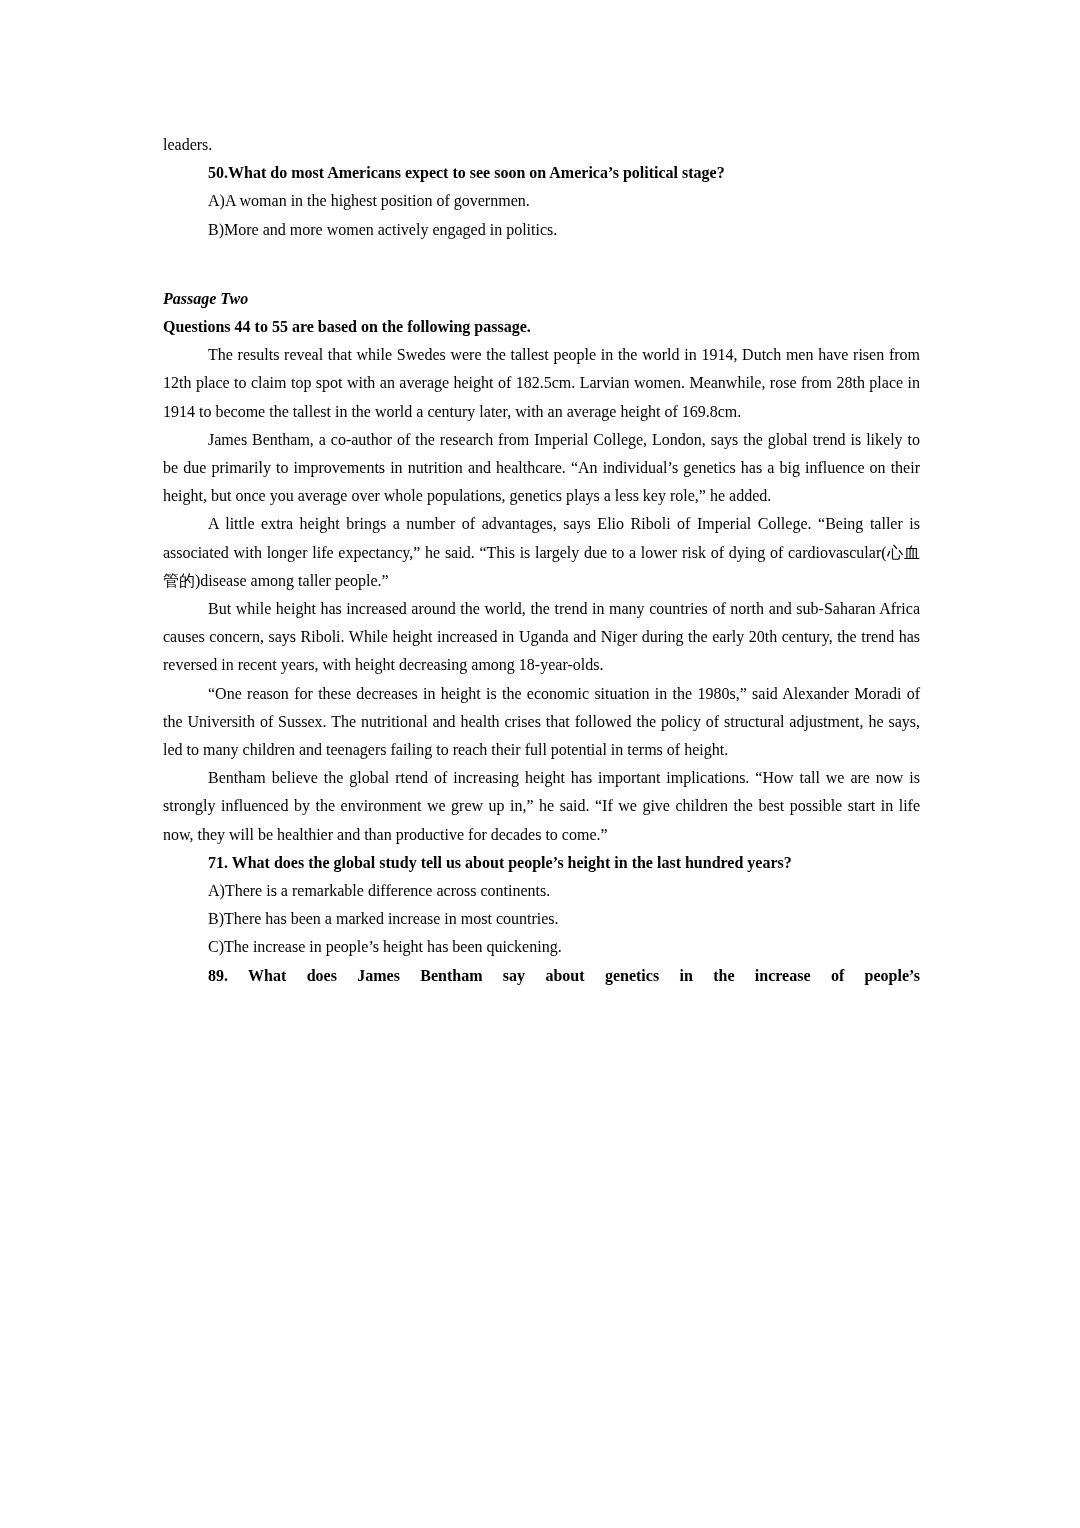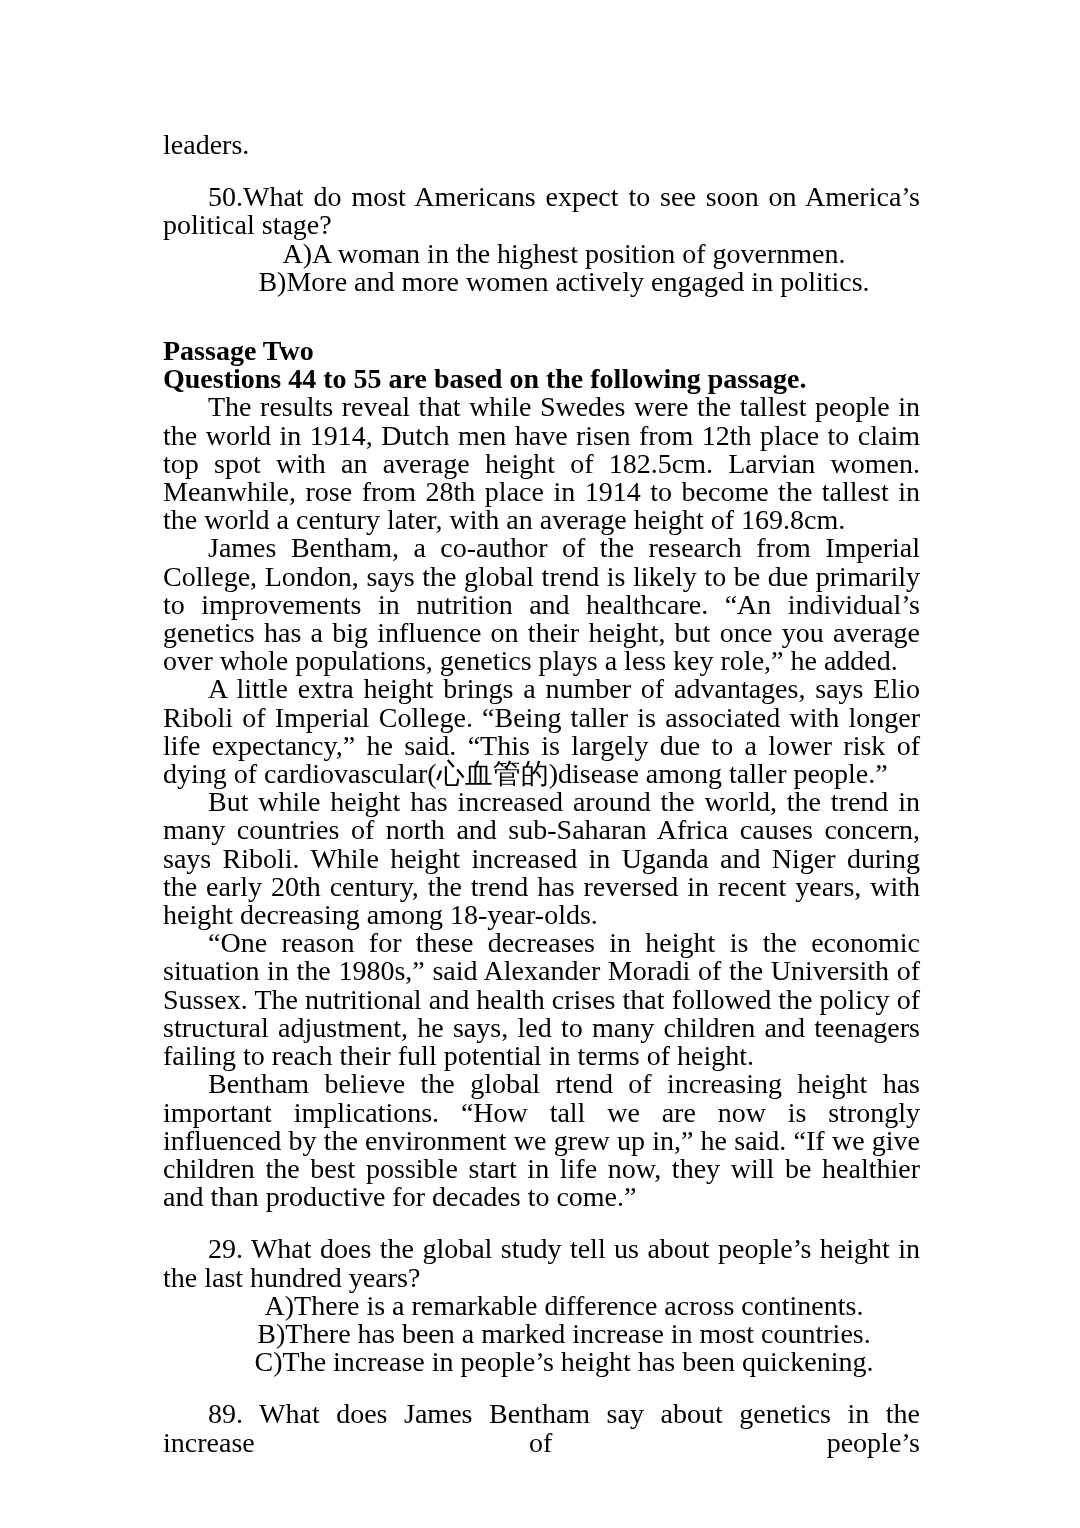--- a/index.html
+++ b/index.html
@@ -12,45 +12,45 @@
     height: 1528px;
     font-family: "Liberation Serif", serif;
     color: #000000;
     overflow: hidden;
   }
   .page {
     box-sizing: border-box;
     width: 1080px;
     height: 1528px;
     padding: 131px 160px 0 163px;
-    font-size: 28px;
+    font-size: 16px;
     line-height: 28.2px;
   }
   .line, .para, .option, .stem, .heading {
     margin: 0;
     padding: 0;
   }
   .para {
     text-align: justify;
     text-indent: 45px;
   }
   .option {
     padding-left: 45px;
-    text-align: center;
+    text-align: left;
   }
   .bold {
-    font-weight: normal;
-    margin-top: 24px;
+    font-weight: bold;
   }
   .heading {
     font-weight: bold;
     text-align: left;
   }
   .passage-title {
     margin-top: 41px;
+    font-style: italic;
   }
   .fill-last {
     text-align-last: justify;
   }
 </style>
 </head>
 <body>
 
 <div class="page">
 
@@ -63,20 +63,20 @@
   <p class="heading passage-title">Passage Two</p>
   <p class="heading">Questions 44 to 55 are based on the following passage.</p>
 
   <p class="para">The results reveal that while Swedes were the tallest people in the world in 1914, Dutch men have risen from 12th place to claim top spot with an average height of 182.5cm. Larvian women. Meanwhile, rose from 28th place in 1914 to become the tallest in the world a century later, with an average height of 169.8cm.</p>
   <p class="para">James Bentham, a co-author of the research from Imperial College, London, says the global trend is likely to be due primarily to improvements in nutrition and healthcare. “An individual’s genetics has a big influence on their height, but once you average over whole populations, genetics plays a less key role,” he added.</p>
   <p class="para">A little extra height brings a number of advantages, says Elio Riboli of Imperial College. “Being taller is associated with longer life expectancy,” he said. “This is largely due to a lower risk of dying of cardiovascular(心血管的)disease among taller people.”</p>
   <p class="para">But while height has increased around the world, the trend in many countries of north and sub-Saharan Africa causes concern, says Riboli. While height increased in Uganda and Niger during the early 20th century, the trend has reversed in recent years, with height decreasing among 18-year-olds.</p>
   <p class="para">“One reason for these decreases in height is the economic situation in the 1980s,” said Alexander Moradi of the Universith of Sussex. The nutritional and health crises that followed the policy of structural adjustment, he says, led to many children and teenagers failing to reach their full potential in terms of height.</p>
   <p class="para">Bentham believe the global rtend of increasing height has important implications. “How tall we are now is strongly influenced by the environment we grew up in,” he said. “If we give children the best possible start in life now, they will be healthier and than productive for decades to come.”</p>
 
-  <p class="stem bold para">29. What does the global study tell us about people’s height in the last hundred years?</p>
+  <p class="stem bold para">71. What does the global study tell us about people’s height in the last hundred years?</p>
   <p class="option">A)There is a remarkable difference across continents.</p>
   <p class="option">B)There has been a marked increase in most countries.</p>
   <p class="option">C)The increase in people’s height has been quickening.</p>
 
   <p class="stem bold para fill-last">89. What does James Bentham say about genetics in the increase of people’s</p>
 
 </div>
 
 </body></html>

